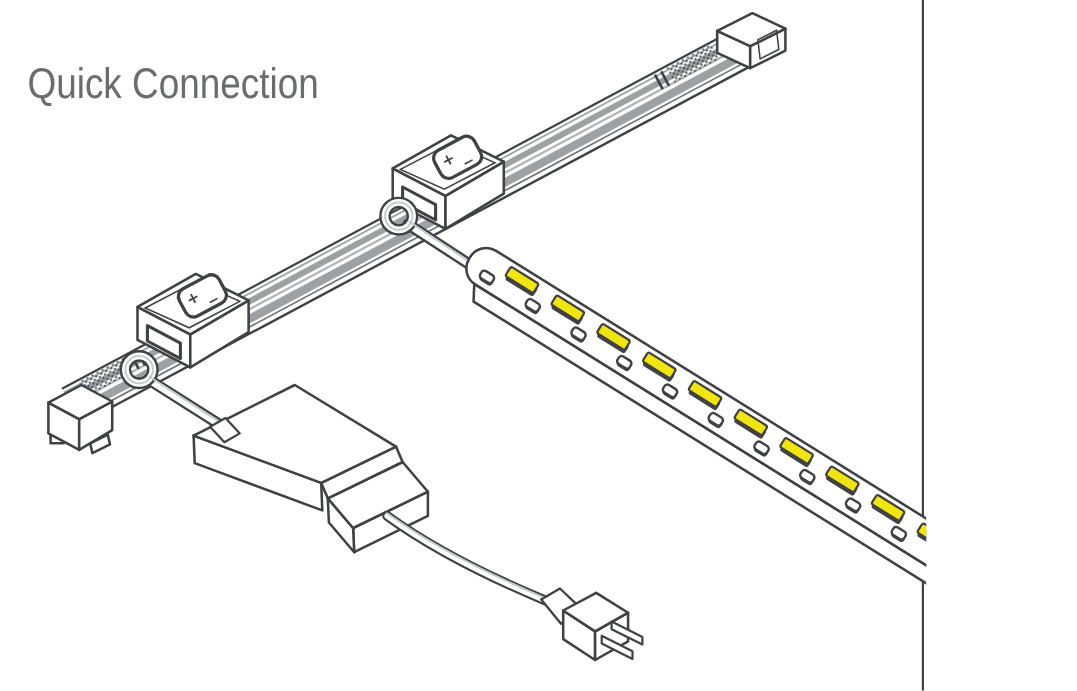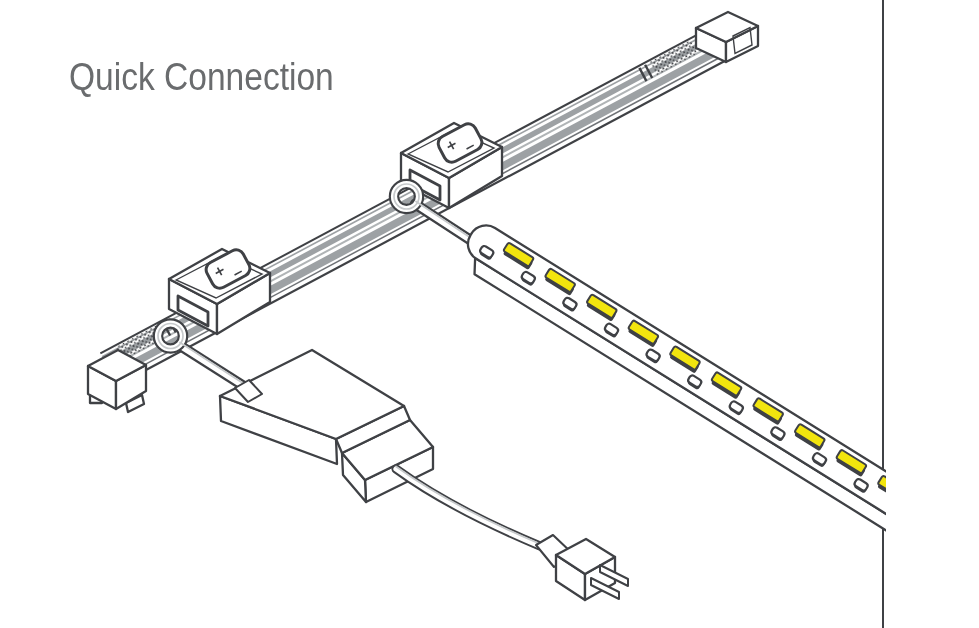--- a/index.html
+++ b/index.html
@@ -1,17 +1,17 @@
 <!DOCTYPE html>
 <html style="--background: #ffffff; --line: #3f4145; --title-text: #6a6c6e; --rail-gray: #9da1a4; --rail-gray-light: #b0b4b6; --led-yellow: #f2e50e;"><head>
 <meta charset="utf-8">
 <style>
   html,body{margin:0;padding:0;background:#fff;}
   .canvas{position:relative;width:842px;height:628px;background:var(--background,#fff);overflow:hidden;
-          font-family:"Liberation Sans",sans-serif;margin-left:44px;}
+          font-family:"Liberation Sans",sans-serif;}
   .page-title{position:absolute;left:25px;top:57px;font-size:39px;font-weight:500;line-height:1;
               color:var(--title-text,#6a6c6e);transform:scaleX(0.86);transform-origin:0 0;white-space:nowrap;}
   .page-border{position:absolute;right:2px;top:0;width:2px;height:628px;background:var(--line,#3f4145);}
   svg{position:absolute;left:0;top:0;}
   .outline{fill:#fff;stroke:var(--line,#3f4145);stroke-width:2.3;stroke-linejoin:round;}
   .thin{stroke-width:1.4;fill:none;stroke:var(--line,#3f4145);}
   .sline{stroke:var(--line,#3f4145);stroke-width:2.4;}
   .tube-out{fill:none;stroke:var(--line,#3f4145);stroke-width:10.5;stroke-linecap:round;}
   .tube-in{fill:none;stroke:#fff;stroke-width:6.2;stroke-linecap:round;}
   .tube-core{fill:none;stroke:#c6c9cb;stroke-width:1.7;stroke-linecap:round;}

